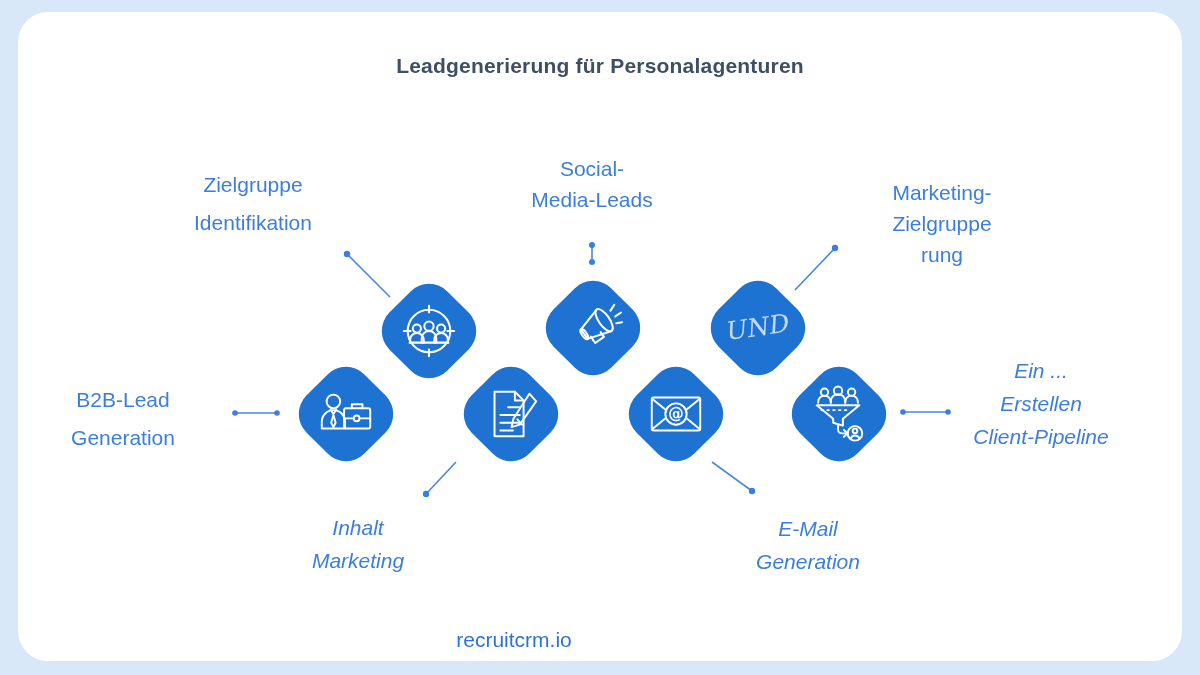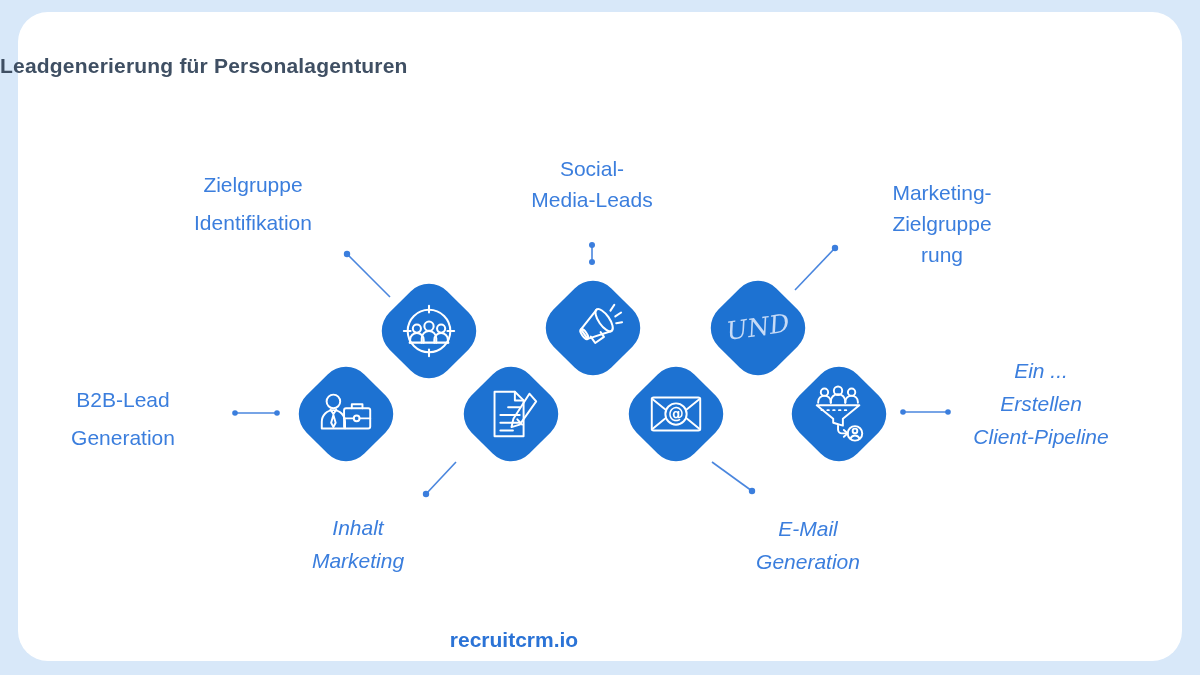--- a/index.html
+++ b/index.html
@@ -6,26 +6,26 @@
   body{
     width:1200px;height:675px;position:relative;overflow:hidden;
     background:#d8e8f9;
     font-family:"Liberation Sans","DejaVu Sans",sans-serif;
   }
   .card{
     position:absolute;left:18px;top:12px;width:1164px;height:649px;
     background:#ffffff;border-radius:30px;
   }
   .title{
-    position:absolute;left:0;top:54px;width:1200px;
+    position:absolute;left:0;top:54px;width:1200px;text-align:center;
     font-size:21px;font-weight:bold;color:#3f4f63;letter-spacing:.2px;
   }
   .footer{
     position:absolute;left:0;top:628px;width:1028px;text-align:center;
-    font-size:21px;font-weight:bold;color:#2b73d6;
+    font-size:21px;font-weight:normal;color:#2b73d6;
   }
   .node{
     position:absolute;width:82px;height:82px;
   }
   .node .blob{
     position:absolute;left:0;top:0;width:82px;height:82px;
     background:#1d72d2;border-radius:26px;transform:rotate(45deg);
   }
   .node .icon{
     position:absolute;left:50%;top:50%;transform:translate(-50%,-50%);

